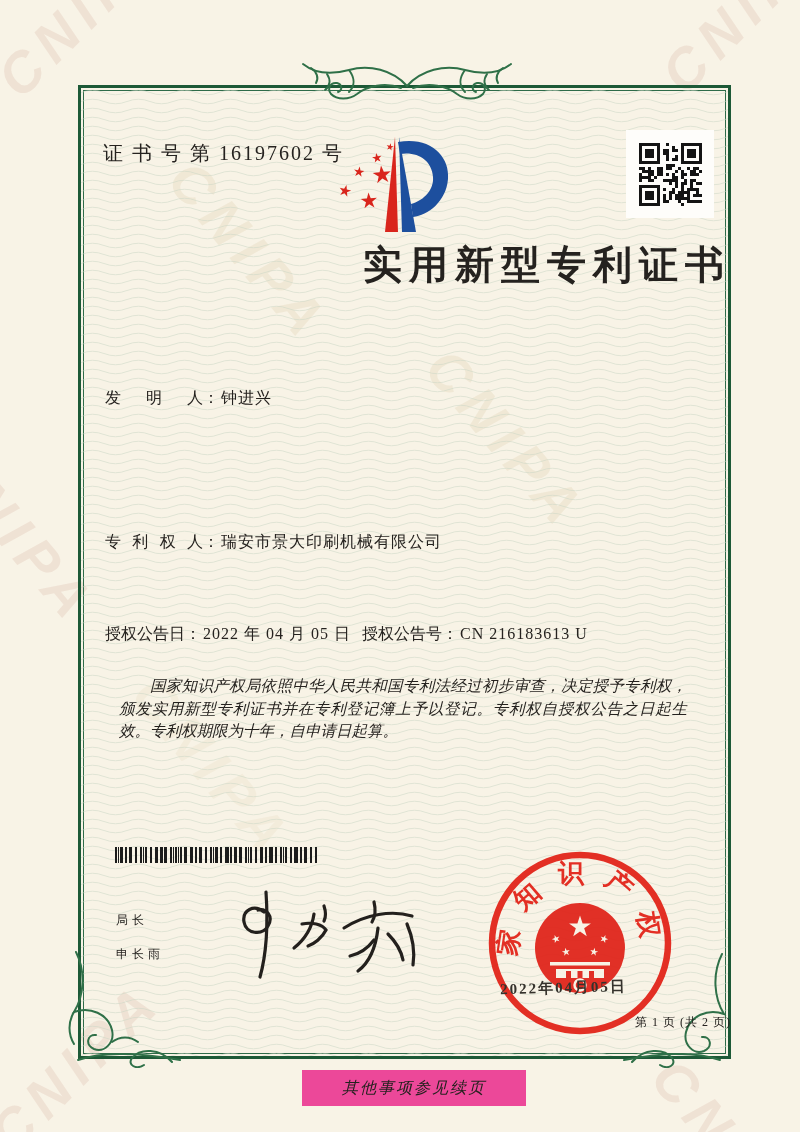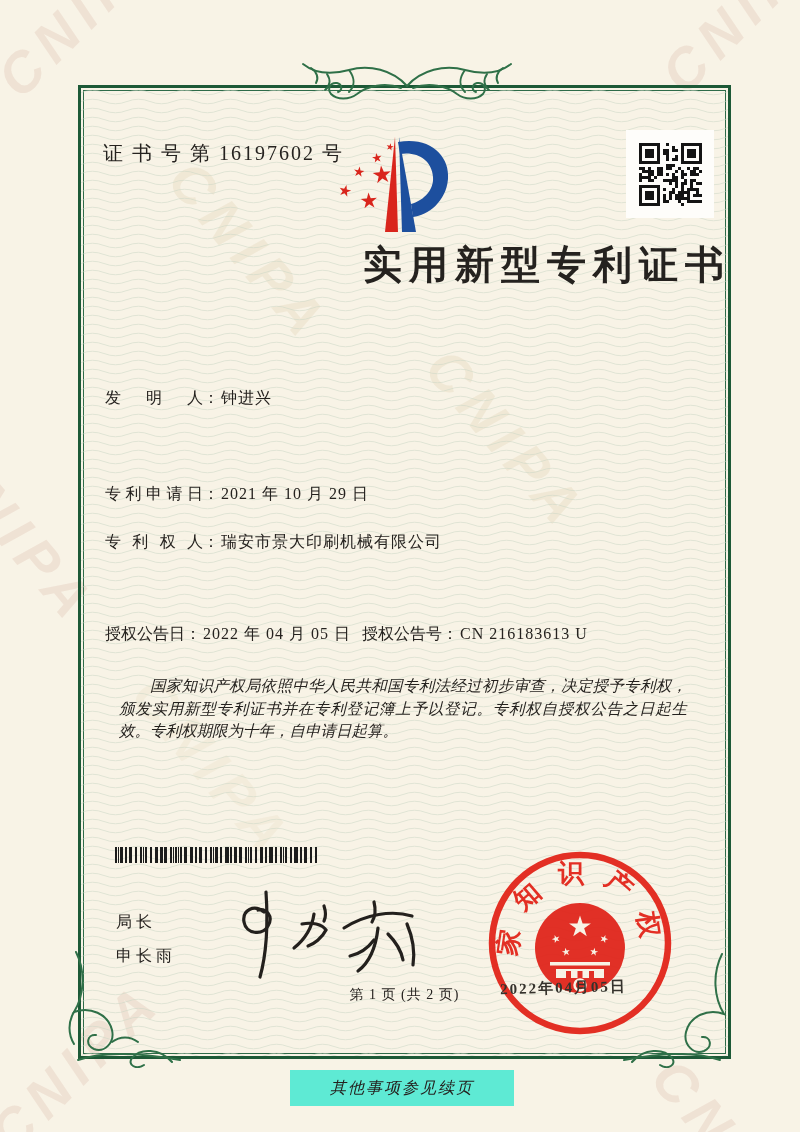--- a/index.html
+++ b/index.html
@@ -46,29 +46,29 @@
   .paras p{margin:16px;text-indent:2em}
   
   .barcode{position:absolute;left:115px;top:847px;width:203px;height:16px;
     background:
       repeating-linear-gradient(90deg,#1c1c1c 0 2px,rgba(0,0,0,0) 2px 5px),
       repeating-linear-gradient(90deg,#1c1c1c 0 1px,rgba(0,0,0,0) 1px 7px),
       repeating-linear-gradient(90deg,rgba(0,0,0,0) 0 3px,#1c1c1c 3px 4px,rgba(0,0,0,0) 4px 11px);
   }
   
   .signer{position:absolute;left:116px;font-family:"Liberation Sans","DejaVu Sans",sans-serif;
-          font-size:16px;letter-spacing:4px}
+          font-size:12px;letter-spacing:4px}
   .sig{position:absolute;left:228px;top:884px}
   
   .seal{position:absolute;left:482px;top:848px;opacity:.95}
   .seal-date{position:absolute;left:500px;top:978px;width:175px;font-size:15px;letter-spacing:2px;
              color:#35322c;transform:rotate(-1.5deg);font-weight:bold;white-space:nowrap}
   
-  .page-footer{position:absolute;left:78px;top:986px;width:653px;text-align:center;font-size:14px;letter-spacing:1px}
-  .cont-box{position:absolute;left:290px;top:1070px;width:224px;height:36px;background:#5eead4;
+  .page-footer{position:absolute;left:78px;top:1014px;width:653px;text-align:right;font-size:12px;letter-spacing:1px}
+  .cont-box{position:absolute;left:302px;top:1070px;width:224px;height:36px;background:#ec4899;
             display:flex;align-items:center;justify-content:center;font-size:16px;font-style:italic;letter-spacing:2px}
 </style>
 </head>
 <body>
 
 <div class="page">
 
   <div class="wm beige" style="left:205px;top:148px;transform:rotate(50deg)">CNIPA</div>
   <div class="wm pink" style="left:-16px;top:64px;transform:rotate(-45deg)">CNIPA</div>
   <div class="wm pink" style="left:648px;top:60px;transform:rotate(-45deg)">CNIPA</div>
@@ -272,23 +272,20 @@
           <rect x="6" y="48" width="9" height="9"></rect>
         </g>
       </svg>
   </div>
 
   <div class="title">实用新型专利证书</div>
 
   <div class="field" style="top:388px">
     <span class="flabel">发明人</span><span class="fcolon">：</span><span class="fvalue">钟进兴</span>
   </div>
-  <div class="field" style="top:484px">
-    <span class="flabel">专利申请日</span><span class="fcolon">：</span><span class="fvalue">2021 年 10 月 29 日</span>
-  </div>
   <div class="field" style="top:532px">
     <span class="flabel">专利权人</span><span class="fcolon">：</span><span class="fvalue">瑞安市景大印刷机械有限公司</span>
   </div>
   <div class="field" style="top:624px">
     <span>授权公告日</span><span class="fcolon">：</span><span class="fvalue">2022 年 04 月 05 日</span>
     <span class="grant2">
       <span>授权公告号</span><span class="fcolon">：</span><span class="fvalue">CN 216183613 U</span>
     </span>
   </div>
 

